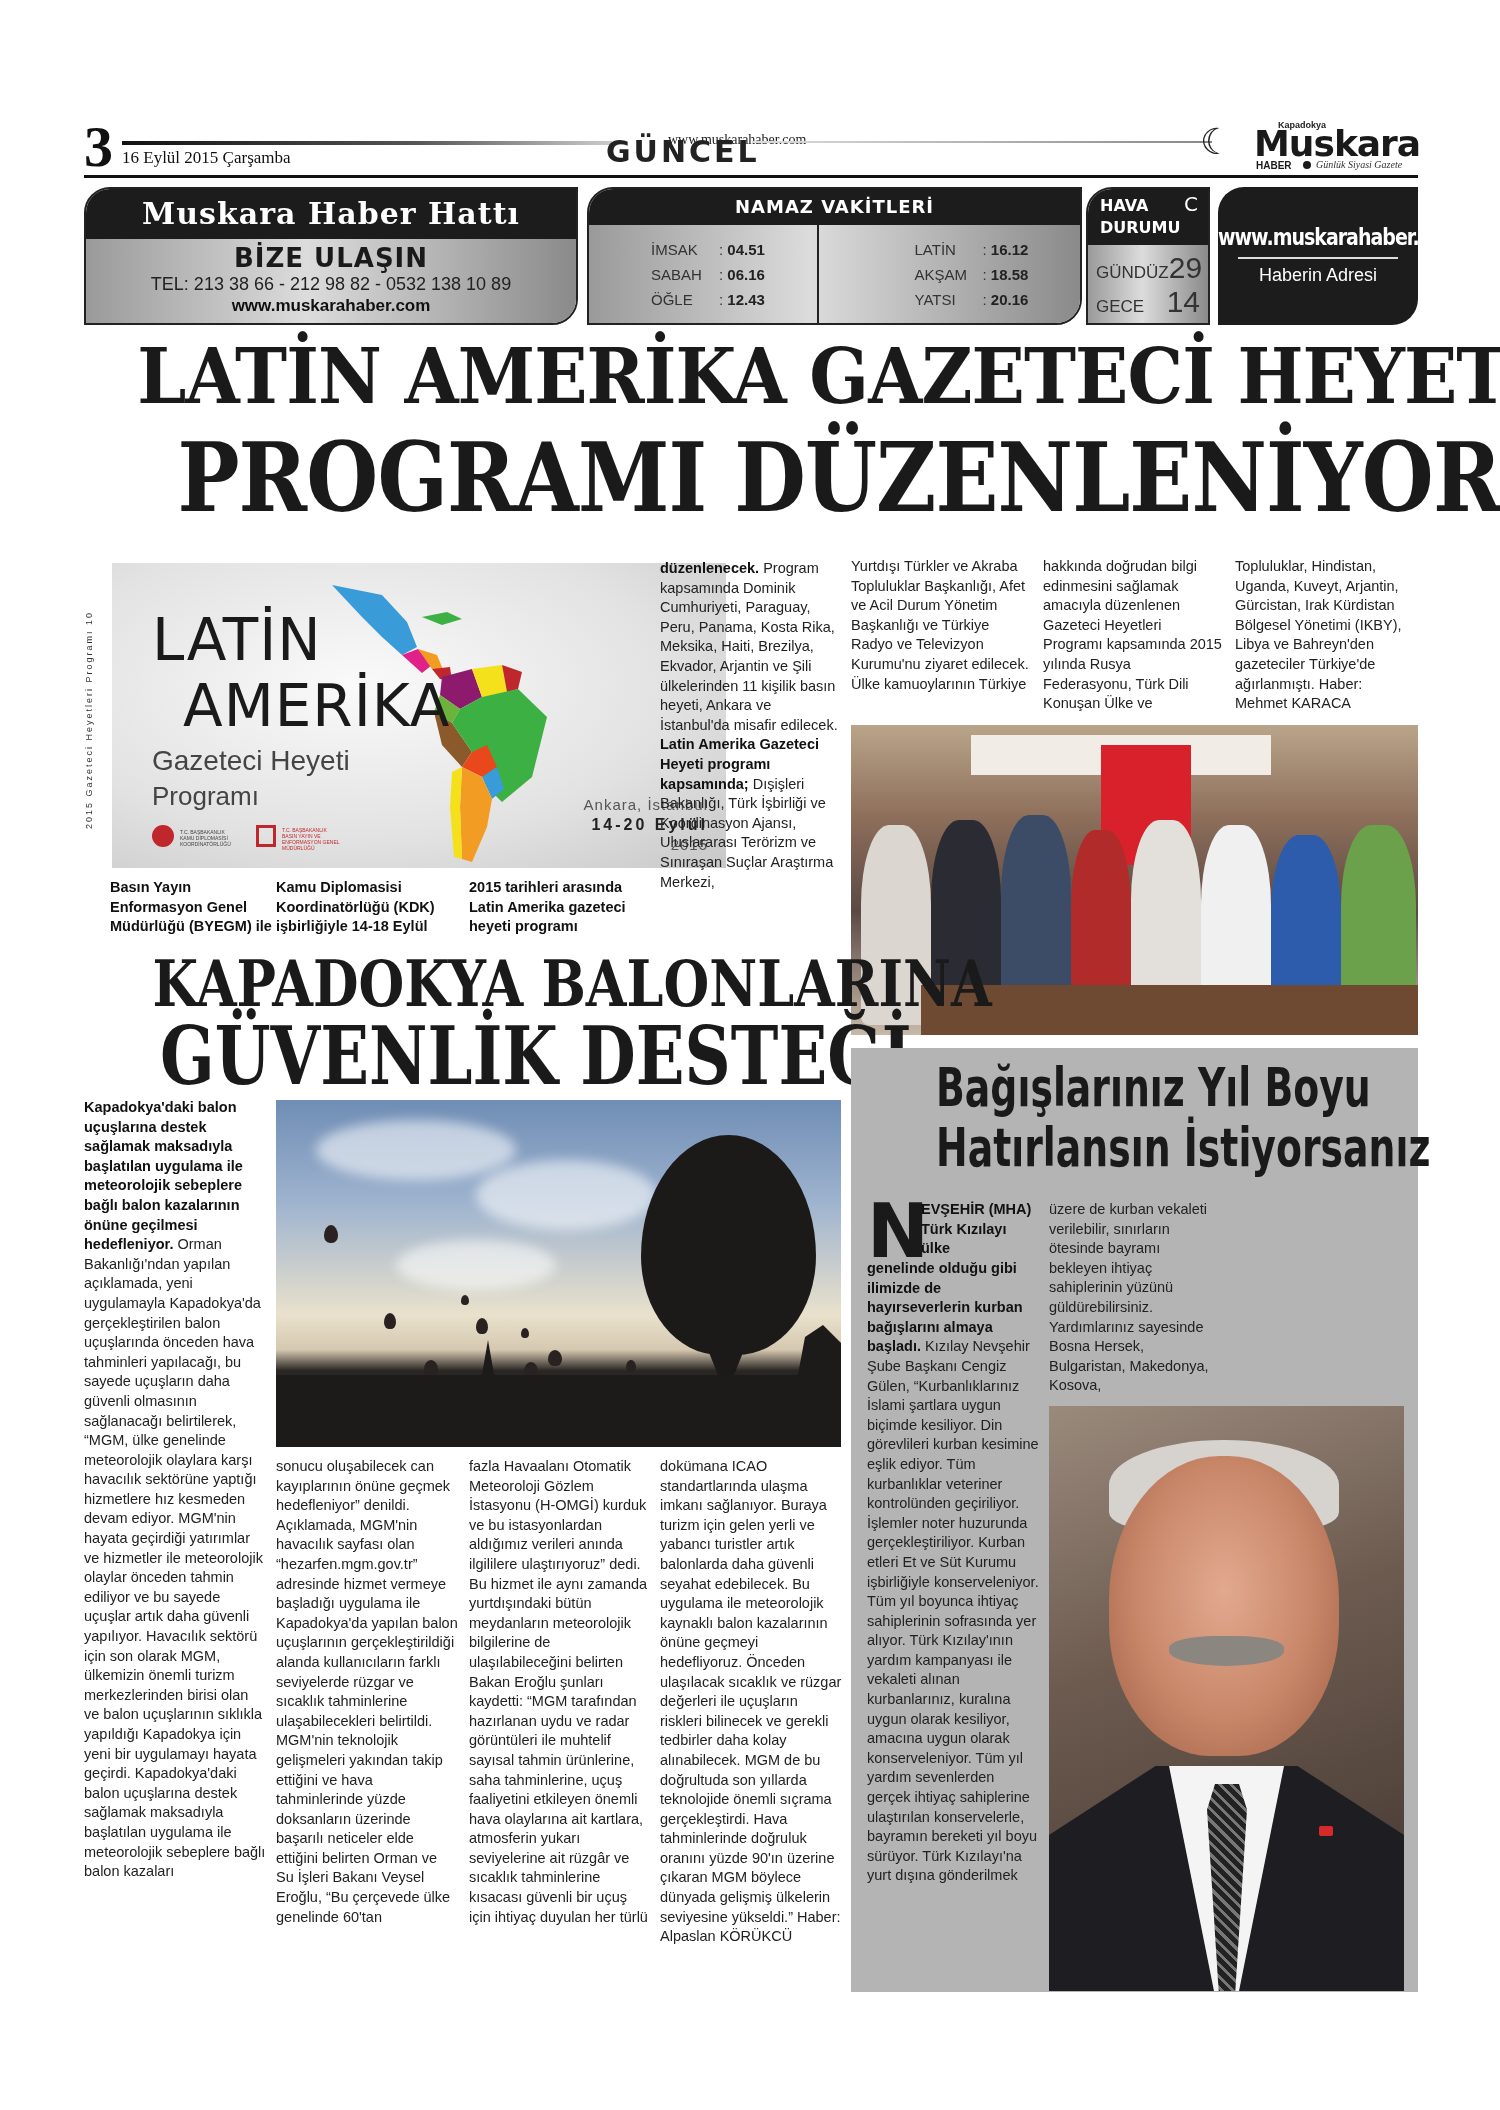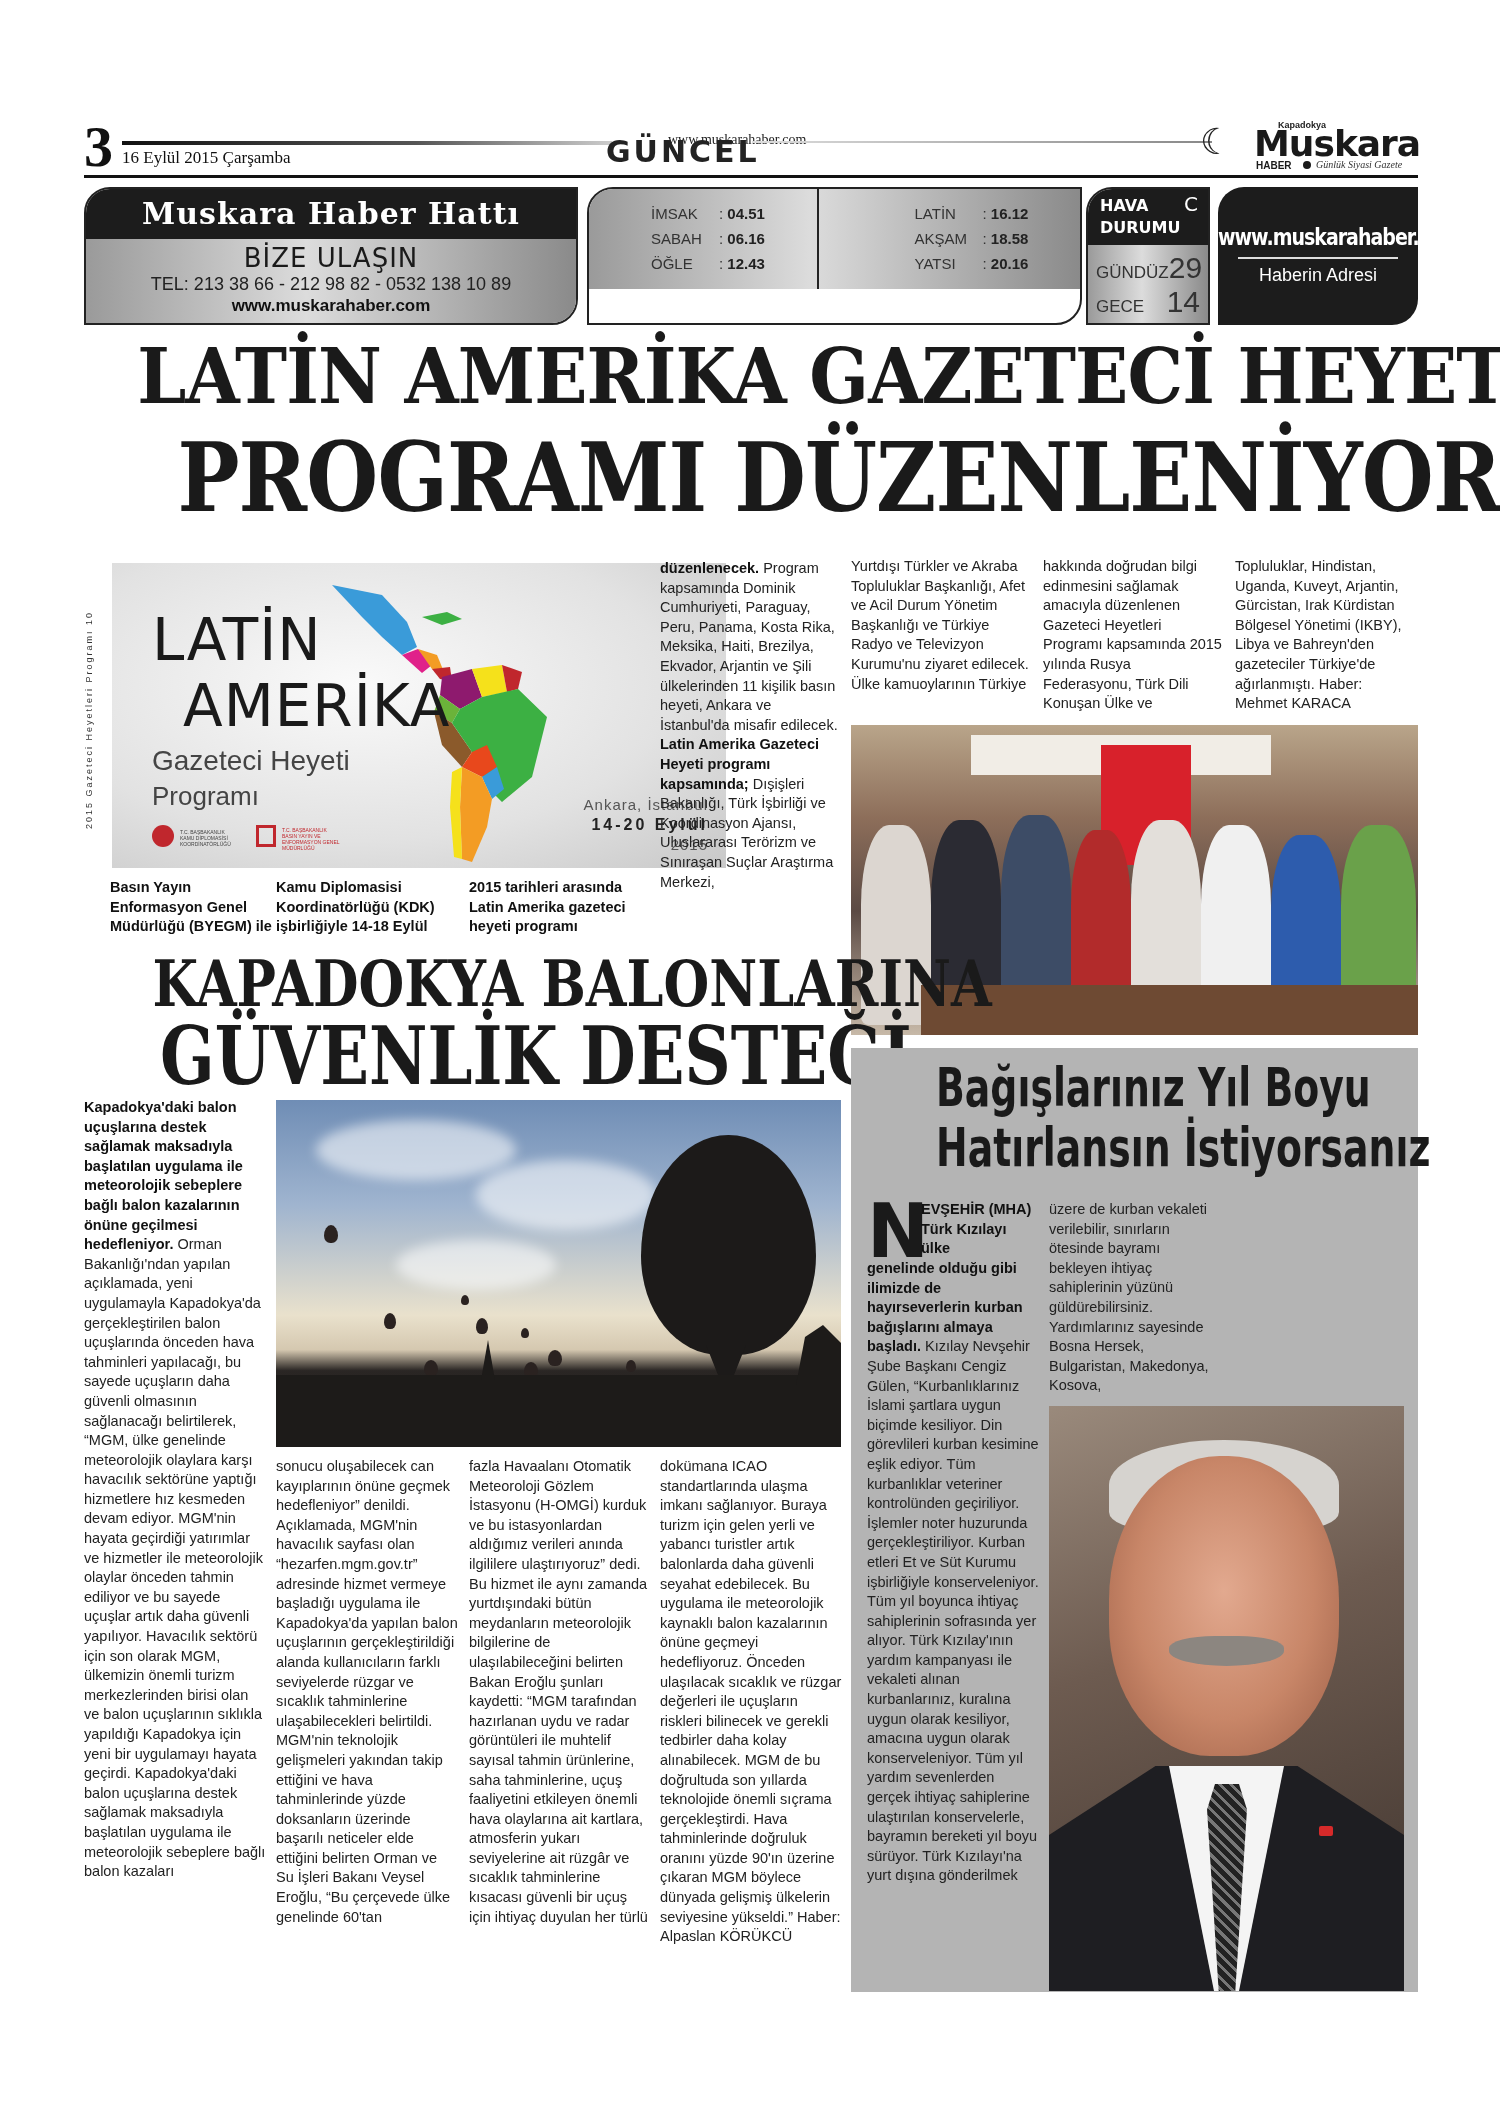--- a/index.html
+++ b/index.html
@@ -23,21 +23,21 @@
   .main-rule { position: absolute; left: 84px; top: 175px; width: 1334px; height: 3px; background: #111; }
 
   
   .box { position: absolute; border: 2px solid #222; border-radius: 0 0 26px 0; overflow: hidden; }
   .box .head { background: #1c1c1c; color: #fff; text-align: center; }
   .box .body { background: linear-gradient(90deg, #9a9a9a 0%, #dcdcdc 45%, #8a8a8a 100%); }
 
   .hotline { left: 84px; top: 187px; width: 494px; height: 138px; border-radius: 26px 0 26px 0; }
   .hotline .head { height: 50px; font-family: "DejaVu Serif", serif; font-weight: bold; font-size: 30px; line-height: 50px; letter-spacing: 1px; }
   .hotline .body { height: 86px; text-align: center; padding-top: 4px; }
-  .hotline .bize { font-family: "DejaVu Sans", sans-serif; font-weight: normal; font-size: 26px; color: #1a1a1a; letter-spacing: 1px; line-height: 30px; }
+  .hotline .bize { font-family: "DejaVu Sans", sans-serif; font-weight: bold; font-size: 26px; color: #1a1a1a; letter-spacing: 1px; line-height: 30px; }
   .hotline .tel { font-size: 18px; color: #222; line-height: 22px; }
   .hotline .web { font-size: 17px; font-weight: bold; color: #111; line-height: 22px; }
 
   .namaz { left: 587px; top: 187px; width: 495px; height: 138px; border-radius: 26px 0 26px 0; }
   .namaz .head { height: 36px; font-family: "DejaVu Sans", sans-serif; font-weight: bold; font-size: 18px; line-height: 36px; letter-spacing: 1px; }
   .namaz .body { height: 100px; display: flex; }
   .namaz .col { flex: 1; padding: 12px 8px 0 62px; font-size: 15px; line-height: 25px; color: #333; }
   .namaz .col + .col { border-left: 2px solid #222; padding-left: 96px; }
   .namaz .row { display: flex; }
   .namaz .k { width: 68px; }
@@ -138,20 +138,21 @@
 <div class="box hotline">
   <div class="head">Muskara Haber Hattı</div>
   <div class="body">
     <div class="bize">BİZE ULAŞIN</div>
     <div class="tel">TEL: 213 38 66 - 212 98 82 - 0532 138 10 89</div>
     <div class="web">www.muskarahaber.com</div>
   </div>
 </div>
 
 <div class="box namaz">
+  <div class="head">NAMAZ VAKİTLERİ</div>
   <div class="body">
     <div class="col">
       <div class="row">
           <span class="k">İMSAK</span>
           <span>:&nbsp;</span>
           <span class="v">04.51</span>
         </div>
       <div class="row">
           <span class="k">SABAH</span>
           <span>:&nbsp;</span>

